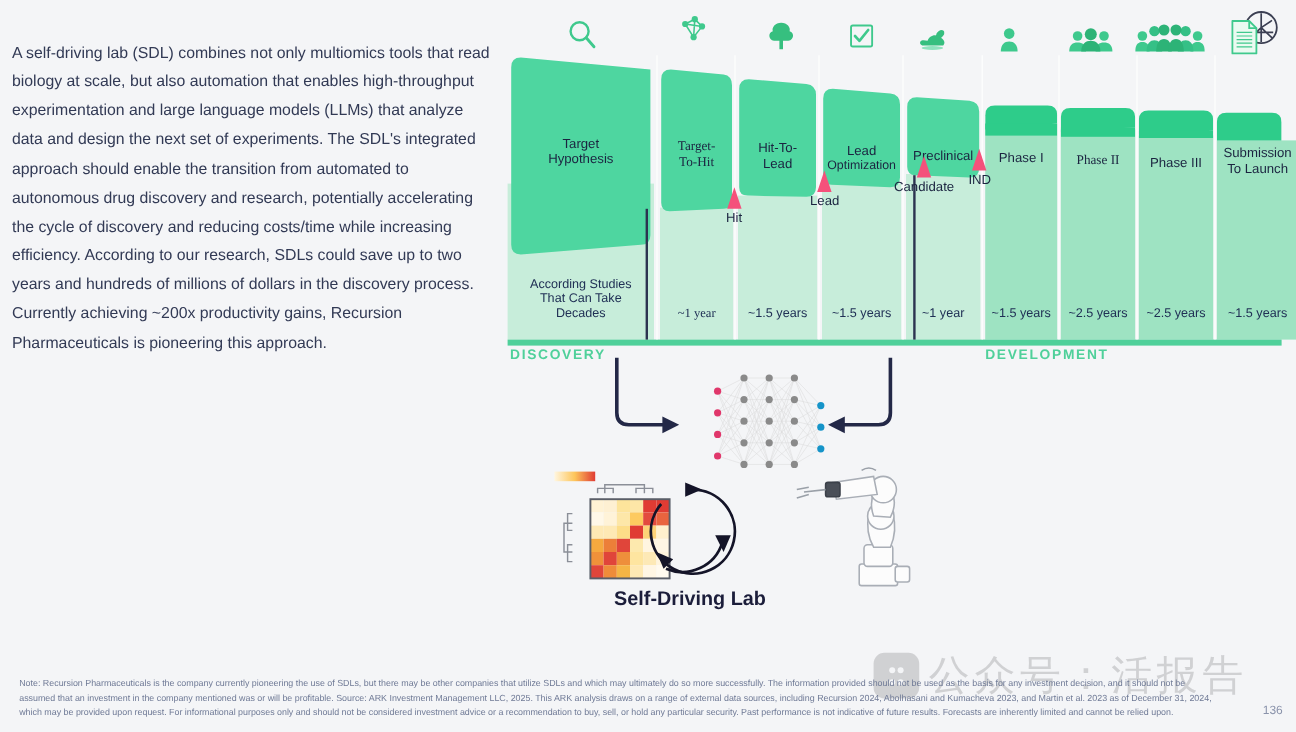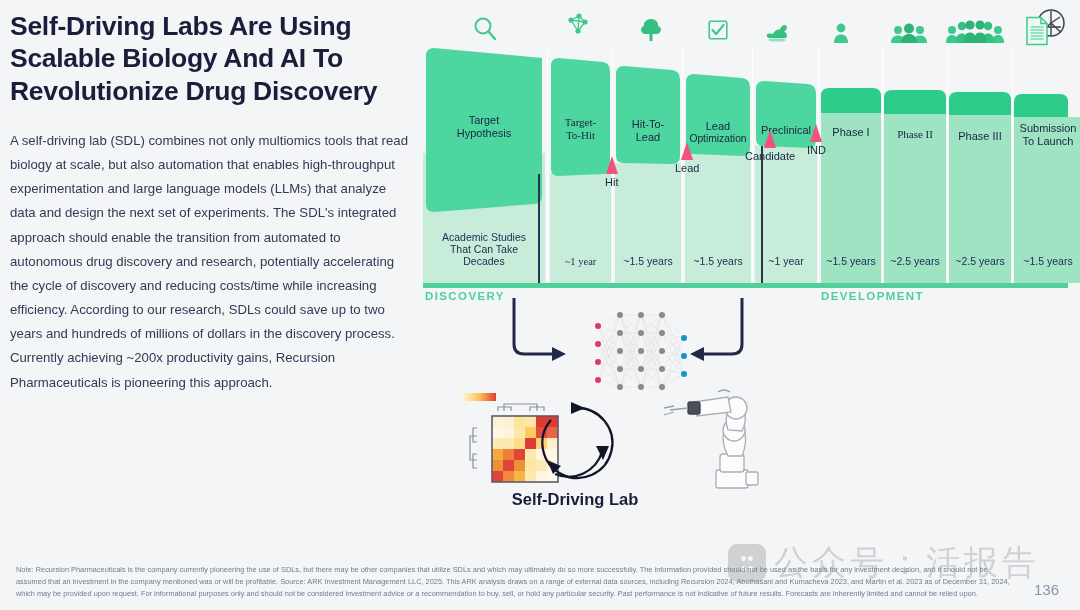--- a/index.html
+++ b/index.html
@@ -105,22 +105,22 @@
     font-size: 16.5px; font-weight: bold; color: #1b1d3a;
     transform: translateX(-50%);
   }
 
   
   .footer {
     position: absolute; left: 16px; bottom: 10px; width: 1000px;
     font-size: 7.4px; line-height: 1.62; color: #6f7a96;
   }
   .pagenum {
-    position: absolute; right: 21px; bottom: 12px;
-    font-size: 15px; color: #8a93ab;
+    position: absolute; right: 11px; bottom: 12px;
+    font-size: 10px; color: #8a93ab;
   }
 
   
   .watermark {
     position: absolute; right: 40px; bottom: 24px;
     font-size: 34px; color: rgba(125,125,130,.30);
     font-family: "DejaVu Sans", sans-serif; letter-spacing: 4px;
     pointer-events: none; white-space: nowrap;
     display: flex; align-items: center; gap: 8px; padding-left: 22px;
   }
@@ -129,21 +129,20 @@
     background: rgba(125,125,130,.30);
     display: flex; align-items: center; justify-content: center;
   }
   .wm-dot { width: 5px; height: 5px; border-radius: 50%; background: #f4f5f7; margin: 0 1.3px; }
   .wm-dots2 { display: flex; margin-top: 5px; }
 </style>
 </head>
 <body>
 
 <div class="left-col">
-  <h1 class="headline">Self-Driving Labs Are Using Scalable Biology And AI To Revolutionize Drug Discovery</h1>
   <p class="bodytext">A self-driving lab (SDL) combines not only multiomics tools that read biology at scale, but also automation that enables high-throughput experimentation and large language models (LLMs) that analyze data and design the next set of experiments. The SDL's integrated approach should enable the transition from automated to autonomous drug discovery and research, potentially accelerating the cycle of discovery and reducing costs/time while increasing efficiency. According to our research, SDLs could save up to two years and hundreds of millions of dollars in the discovery process. Currently achieving ~200x productivity gains, Recursion Pharmaceuticals is pioneering this approach.</p>
 </div>
 
 <div class="ark-logo">
   <svg width="30" height="30" viewBox="0 0 30 30">
     <circle cx="15" cy="15" r="13" fill="none" stroke="#3b3f52" stroke-width="1.5"></circle>
     <path d="M15 3 L15 27 M15 15 L5.5 24 M15 15 L24.5 24 M15 15 L24 9 M5 19 L25 19" stroke="#3b3f52" stroke-width="1.4" fill="none"></path>
   </svg>
 </div>
 
@@ -254,21 +253,21 @@
     <div class="stage-col" style="left:0px;width:122px;">
       <div class="stage-lower" style="height:130px;"></div>
       <svg width="122" height="237" style="position:absolute;left:0;top:0;">
         <path d="M3 10 Q3 2 11 2 L119 12 L119 150 Q119 158 111 158 L11 166 Q3 166 3 158 Z" fill="#4ed6a0"></path>
       </svg>
       <div class="stage-label" style="top:68px;">
         <div>Target</div>
         <div>Hypothesis</div>
       </div>
       <div class="stage-dur">
-        <div>Academic Studies</div>
+        <div>According Studies</div>
         <div>That Can Take</div>
         <div>Decades</div>
       </div>
     </div>
 
     <div class="stage-col" style="left:127px;width:61px;font-family:Liberation Serif, serif;">
       <div class="stage-lower" style="height:110px;"></div>
       <svg width="61" height="237" style="position:absolute;left:0;top:0;">
         <path d="M1 20 Q1 12 9 12 L53 16 Q60 17 60 25 L60 120 Q60 128 53 128 L8 130 Q1 130 1 123 Z" fill="#4ed6a0"></path>
       </svg>

